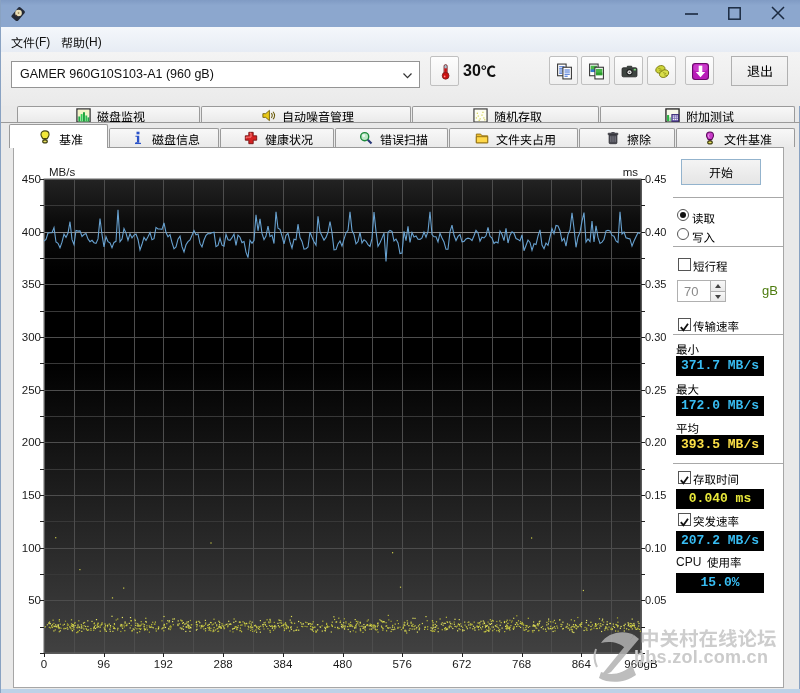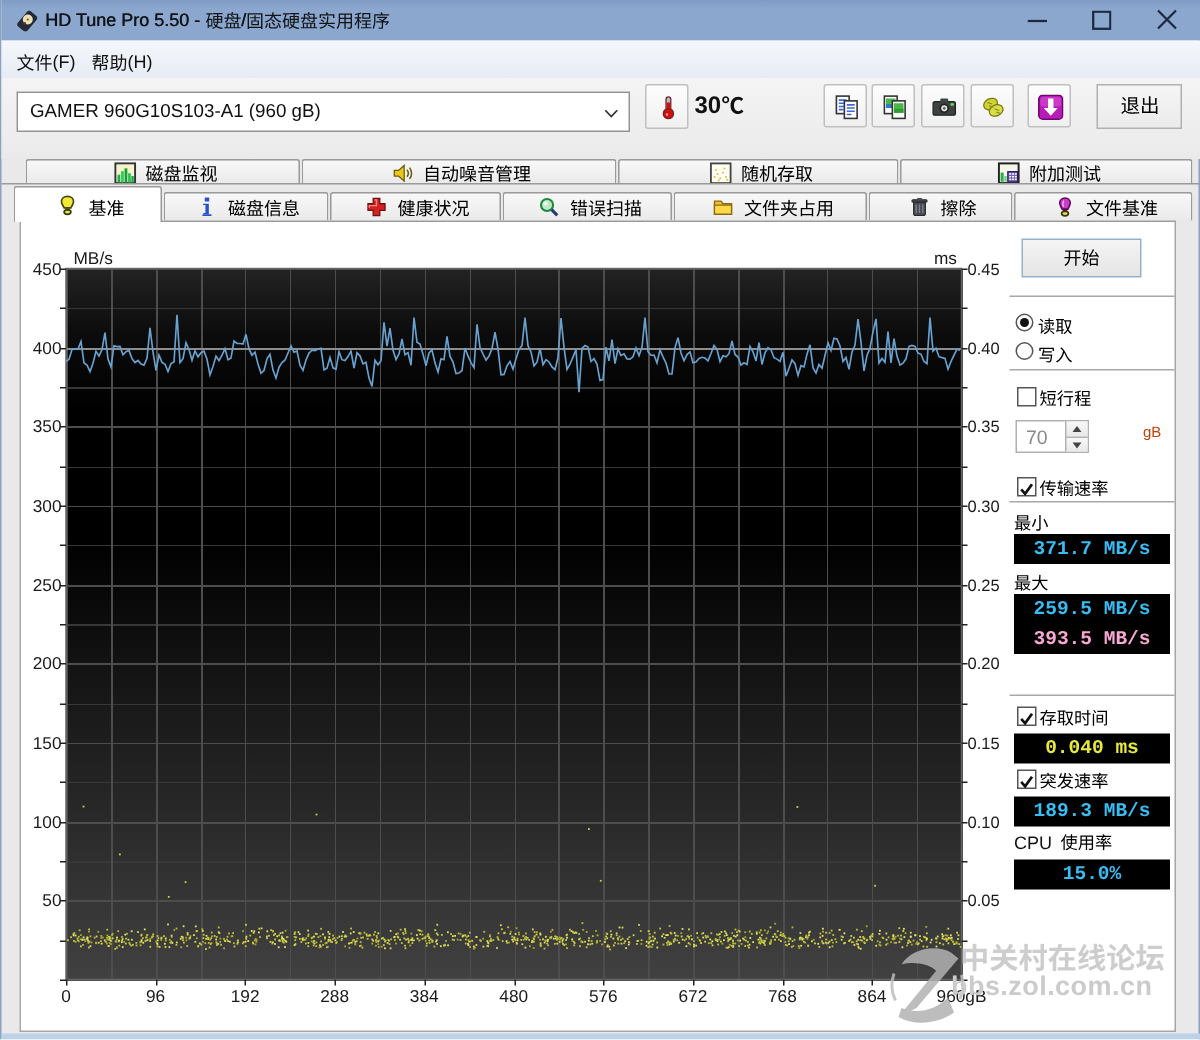--- a/index.html
+++ b/index.html
@@ -31,21 +31,21 @@
   border:1px solid #9a9a9a; border-bottom:none; border-radius:2px 2px 0 0; }
 .t2a { background:#fff; top:0; height:24px; z-index:3; }
 #panel { position:absolute; left:12px; top:147px; width:771px; height:541px; background:#fff;
   border:1px solid #a6a6a6; border-top:1px solid #9a9a9a; }
 #chart { position:absolute; left:0; top:0; }
 .sep { position:absolute; left:672px; width:110px; height:1px; background:#a8a8a8; }
 .radio { position:absolute; width:12px; height:12px; border:1px solid #555; border-radius:50%;
   background:#fff; }
 .rdot { width:6px; height:6px; border-radius:50%; background:#111; margin:2px; }
 .chk { position:absolute; width:13px; height:13px; border:1px solid #555; background:#fff; }
-.vbox { position:absolute; left:675px; width:104px; height:20px; background:#000;
+.vbox { position:absolute; left:675px; width:88px; height:20px; background:#000;
   font-family:"Liberation Mono",monospace; font-weight:bold; font-size:13px;
   text-align:center; line-height:20px; letter-spacing:0px; }
 #spin { position:absolute; left:676px; top:280px; width:49px; height:22px; background:#fff;
   border:1px solid #b0b0b0; font-size:13px; color:#8a8a8a; }
 #spin > span { position:absolute; left:6px; top:3px; }
 #spb { position:absolute; right:0; top:0; width:15px; height:20px; }
 .sb { width:15px; height:10px; background:linear-gradient(#f8f8f8,#e8e8e8); border-left:1px solid #b0b0b0; position:relative; }
 .sb + .sb { border-top:1px solid #b0b0b0; }
 .up { position:absolute; left:4px; top:3px; width:0; height:0; border-left:3.5px solid transparent;
   border-right:3.5px solid transparent; border-bottom:4px solid #444; }
@@ -146,33 +146,20 @@
 <div id="titlebar">
   <svg class="ab" style="left:10px;top:7px" width="14" height="14" viewBox="0 0 16 16">
         <g transform="rotate(40 8 8)">
           <rect x="3.5" y="0.5" width="9.5" height="15" rx="2" fill="#232936"></rect>
         </g>
         <circle cx="8.6" cy="6.8" r="3.8" fill="#ece0b8"></circle>
         <circle cx="8.6" cy="6.8" r="1.3" fill="#cab98c"></circle>
         <circle cx="8.6" cy="6.8" r="0.6" fill="#6a5a30"></circle>
         <circle cx="6.2" cy="9.8" r="1" fill="#5c3a30"></circle>
       </svg>
-  <div id="title">HD Tune Pro 5.50 - <svg class="k" style="vertical-align:-2.5px" width="24" height="11.52" viewBox="0 -214 500 240" fill="#101418">
-          <use href="#u786c" x="0"></use>
-          <use href="#u76d8" x="250"></use>
-        </svg><span style="font-size:12px">/</span><svg class="k" style="vertical-align:-2.5px" width="96" height="11.52" viewBox="0 -214 2000 240" fill="#101418">
-          <use href="#u56fa" x="0"></use>
-          <use href="#u6001" x="250"></use>
-          <use href="#u786c" x="500"></use>
-          <use href="#u76d8" x="750"></use>
-          <use href="#u5b9e" x="1000"></use>
-          <use href="#u7528" x="1250"></use>
-          <use href="#u7a0b" x="1500"></use>
-          <use href="#u5e8f" x="1750"></use>
-        </svg></div>
   <svg class="ab" style="left:684px;top:13px" width="13" height="2" viewBox="0 0 13 2">
         <path d="M0 1h13" stroke="#1b2a40" stroke-width="1.6"></path>
       </svg>
   <svg class="ab" style="left:727px;top:7px" width="13" height="13" viewBox="0 0 13 13">
         <rect x="0.8" y="0.8" width="11.4" height="11.4" fill="none" stroke="#1b2a40" stroke-width="1.5"></rect>
       </svg>
   <svg class="ab" style="left:770px;top:6px" width="14" height="14" viewBox="0 0 14 14">
         <path d="M1 1l12 12M13 1L1 13" stroke="#1b2a40" stroke-width="1.5"></path>
       </svg>
 </div>
@@ -1659,67 +1646,67 @@
       <span>70</span>
       <div id="spb">
         <div class="sb">
           <div class="up"></div>
         </div>
         <div class="sb">
           <div class="dn"></div>
         </div>
       </div>
     </div>
-    <div class="ab" style="left:761px;top:283px;font-size:10px;color:#c2410c">gB</div>
+    <div class="ab" style="left:761px;top:283px;font-size:13px;color:#4d7c0f">gB</div>
     <div class="chk" style="left:677px;top:318px"><svg width="11" height="11" viewBox="0 0 11 11">
         <path d="M1.8 5.2l2.6 3 4.6-6.4" fill="none" stroke="#111" stroke-width="1.8"></path>
       </svg></div>
     <div class="ab" style="left:692px;top:318px"><svg class="k" width="46.0" height="11.04" viewBox="0 -214 1000 240" fill="#000">
         <use href="#u4f20" x="0"></use>
         <use href="#u8f93" x="250"></use>
         <use href="#u901f" x="500"></use>
         <use href="#u7387" x="750"></use>
       </svg></div>
     <div class="sep" style="top:334px"></div>
     <div class="ab" style="left:675px;top:341px"><svg class="k" width="23.0" height="11.04" viewBox="0 -214 500 240" fill="#000">
         <use href="#u6700" x="0"></use>
         <use href="#u5c0f" x="250"></use>
       </svg></div>
     <div class="vbox" style="top:356px;color:#38bdf3">371.7 MB/s</div>
     <div class="ab" style="left:675px;top:381px"><svg class="k" width="23.0" height="11.04" viewBox="0 -214 500 240" fill="#000">
         <use href="#u6700" x="0"></use>
         <use href="#u5927" x="250"></use>
       </svg></div>
-    <div class="vbox" style="top:396px;color:#38bdf3">259.5 MB/s</div>
+    <div class="vbox" style="top:396px;color:#38bdf3">172.0 MB/s</div>
     <div class="ab" style="left:675px;top:420px"><svg class="k" width="23.0" height="11.04" viewBox="0 -214 500 240" fill="#000">
         <use href="#u5e73" x="0"></use>
         <use href="#u5747" x="250"></use>
       </svg></div>
-    <div class="vbox" style="top:416px;color:#f9a8d4">393.5 MB/s</div>
+    <div class="vbox" style="top:435px;color:#fde047">393.5 MB/s</div>
     <div class="sep" style="top:463px"></div>
     <div class="chk" style="left:677px;top:471px"><svg width="11" height="11" viewBox="0 0 11 11">
         <path d="M1.8 5.2l2.6 3 4.6-6.4" fill="none" stroke="#111" stroke-width="1.8"></path>
       </svg></div>
     <div class="ab" style="left:692px;top:471px"><svg class="k" width="46.0" height="11.04" viewBox="0 -214 1000 240" fill="#000">
         <use href="#u5b58" x="0"></use>
         <use href="#u53d6" x="250"></use>
         <use href="#u65f6" x="500"></use>
         <use href="#u95f4" x="750"></use>
       </svg></div>
     <div class="vbox" style="top:489px;color:#e8e83a">0.040 ms</div>
     <div class="chk" style="left:677px;top:513px"><svg width="11" height="11" viewBox="0 0 11 11">
         <path d="M1.8 5.2l2.6 3 4.6-6.4" fill="none" stroke="#111" stroke-width="1.8"></path>
       </svg></div>
     <div class="ab" style="left:692px;top:513px"><svg class="k" width="46.0" height="11.04" viewBox="0 -214 1000 240" fill="#000">
         <use href="#u7a81" x="0"></use>
         <use href="#u53d1" x="250"></use>
         <use href="#u901f" x="500"></use>
         <use href="#u7387" x="750"></use>
       </svg></div>
-    <div class="vbox" style="top:531px;color:#38bdf3">189.3 MB/s</div>
+    <div class="vbox" style="top:531px;color:#38bdf3">207.2 MB/s</div>
     <div class="ab" style="left:675px;top:555px;font-size:12px;color:#111">CPU</div>
     <div class="ab" style="left:706px;top:554px"><svg class="k" width="34.5" height="11.04" viewBox="0 -214 750 240" fill="#000">
         <use href="#u4f7f" x="0"></use>
         <use href="#u7528" x="250"></use>
         <use href="#u7387" x="500"></use>
       </svg></div>
     <div class="vbox" style="top:573px;color:#38bdf3">15.0%</div>
 <div id="wm">
 <svg class="ab" style="left:586px;top:622px" width="62" height="64" viewBox="0 0 62 64">
 <g opacity="0.85">

